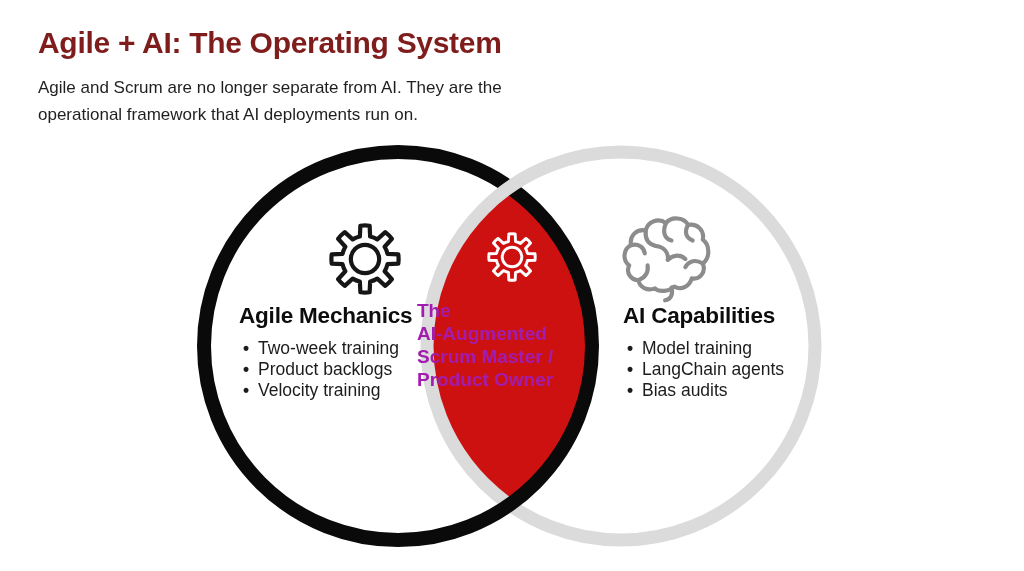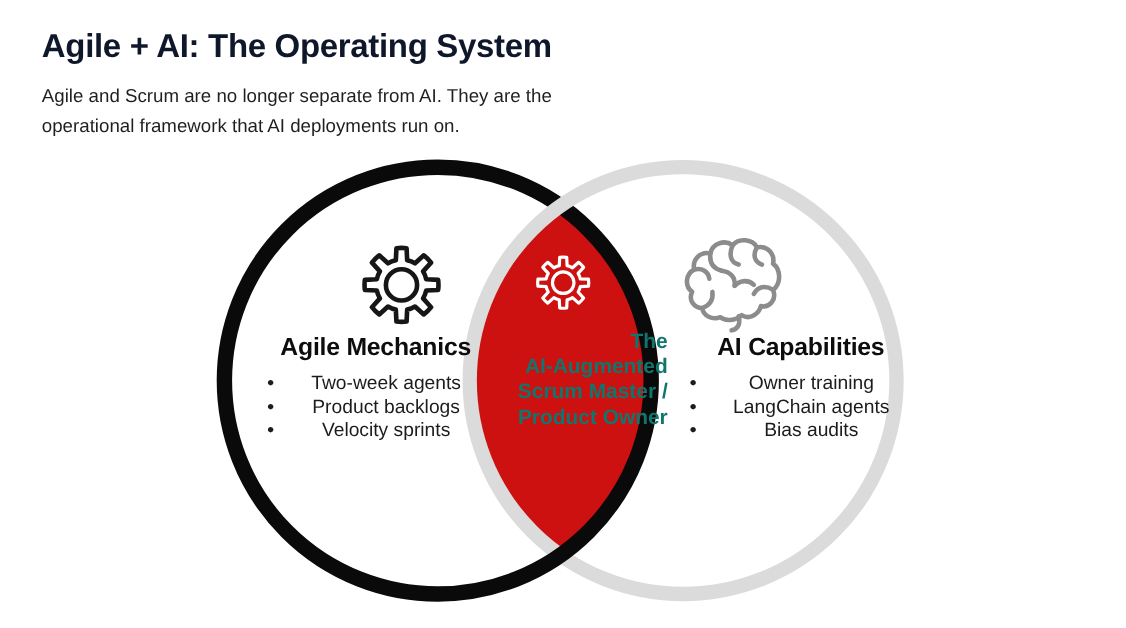--- a/index.html
+++ b/index.html
@@ -4,44 +4,44 @@
 <style>
   html,body{margin:0;padding:0;}
   body{
     width:1024px;height:571px;position:relative;overflow:hidden;
     background:#ffffff;
     font-family:"Liberation Sans","DejaVu Sans",sans-serif;
     color:#111111;
   }
   .page-title{
     position:absolute;left:38px;top:26px;margin:0;
-    font-size:30px;font-weight:700;letter-spacing:-0.3px;color:#0f172a;
+    font-size:30px;font-weight:700;letter-spacing:-0.3px;color:#7f1d1d;
   }
   .page-subtitle{
     position:absolute;left:38px;top:74px;margin:0;
     font-size:17px;line-height:27px;color:#1f1f1f;
     white-space:pre-line;
   }
   .venn-svg{position:absolute;left:0;top:0;}
   .icon{position:absolute;}
-  .zone{position:absolute;text-align:center;}
+  .zone{position:absolute;}
   .zone-title{font-size:22.5px;font-weight:700;color:#0d0d0d;margin:0;letter-spacing:-0.2px;}
   .zone-list{list-style:none;margin:9px 0 0 2px;padding:0;}
   .zone-list li{
     position:relative;font-size:17.5px;line-height:21px;color:#1c1c1c;
     padding-left:17px;
   }
   .zone-list li::before{
     content:"\2022";position:absolute;left:2px;top:0;
     font-weight:700;color:#1c1c1c;
   }
   .intersection-label{
     position:absolute;left:512px;top:299px;transform:translateX(-50%);
-    width:190px;text-align:right;
-    font-size:19px;font-weight:700;line-height:23px;color:#0f766e;
+    width:190px;text-align:left;
+    font-size:19px;font-weight:700;line-height:23px;color:#a21caf;
     white-space:pre-line;
   }
 </style>
 </head>
 <body>
 
 <h1 class="page-title">Agile + AI: The Operating System</h1>
 <p class="page-subtitle">Agile and Scrum are no longer separate from AI. They are the
 operational framework that AI deployments run on.</p>
 
@@ -89,31 +89,31 @@
     <path d="M74,14 C70,21 71,28 79,31"></path>
     <path d="M90,56 C82,51 75,53 71,60"></path>
     <path d="M20,74 C28,71 31,65 30,58"></path>
     <path d="M52,52 C58,46 66,46 71,51"></path>
   </g>
 </svg>
 
 <div class="zone" style="left:239px;top:303px;width:205px;">
   <h2 class="zone-title">Agile Mechanics</h2>
   <ul class="zone-list">
-    <li>Two-week agents</li>
+    <li>Two-week training</li>
     <li>Product backlogs</li>
-    <li>Velocity sprints</li>
+    <li>Velocity training</li>
   </ul>
 </div>
 
 <div class="intersection-label">The
 AI-Augmented
 Scrum Master /
 Product Owner</div>
 
 <div class="zone" style="left:623px;top:303px;width:210px;">
   <h2 class="zone-title">AI Capabilities</h2>
   <ul class="zone-list">
-    <li>Owner training</li>
+    <li>Model training</li>
     <li>LangChain agents</li>
     <li>Bias audits</li>
   </ul>
 </div>
 
 </body></html>

